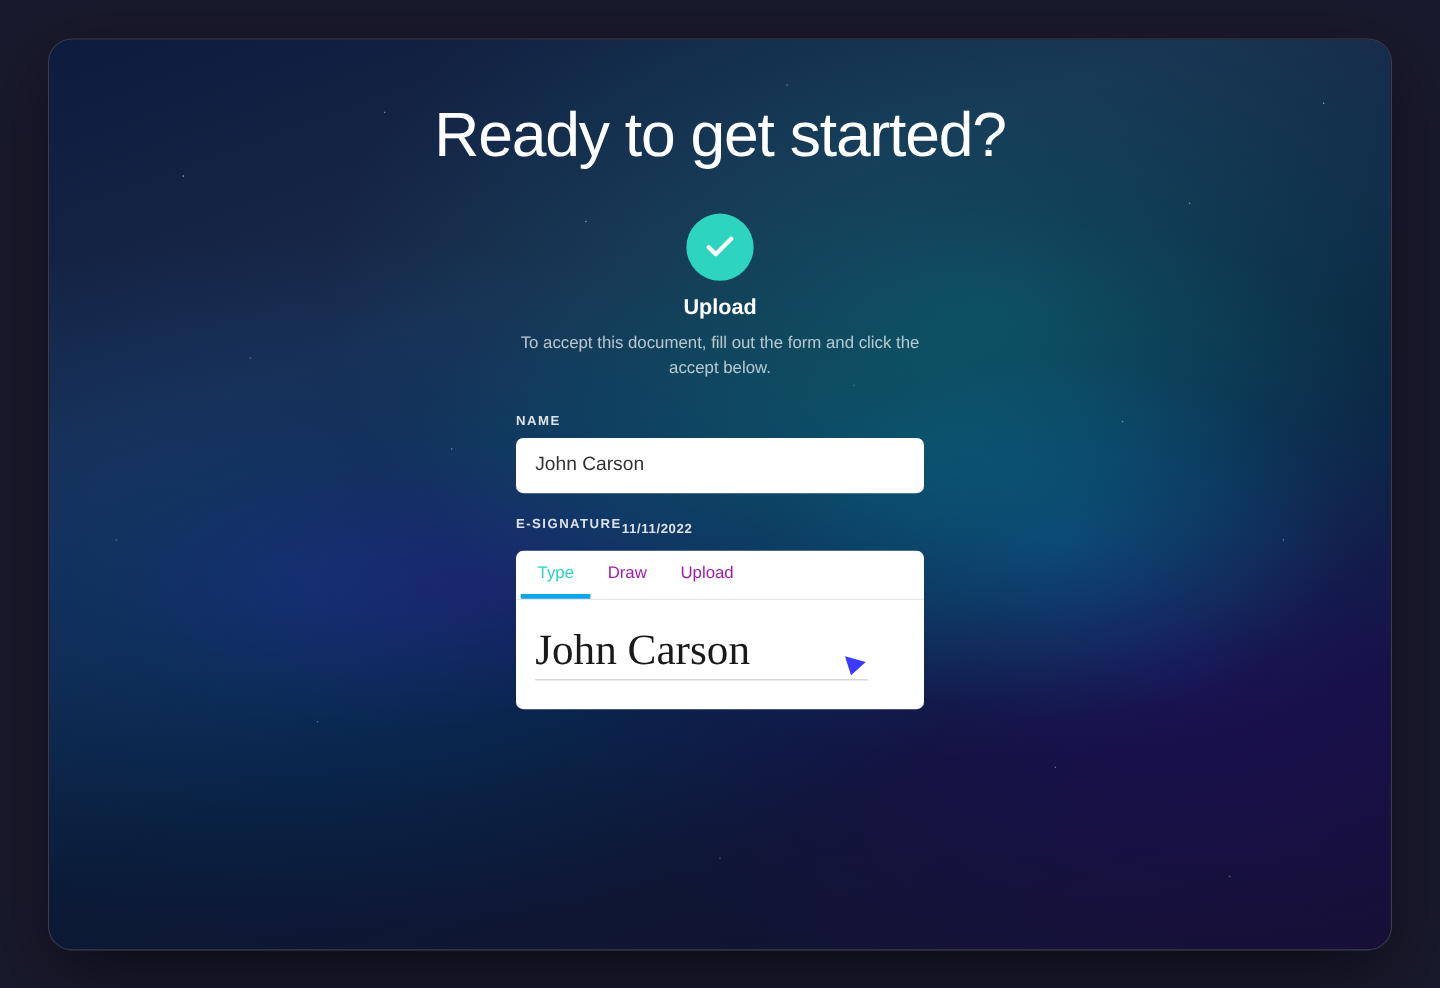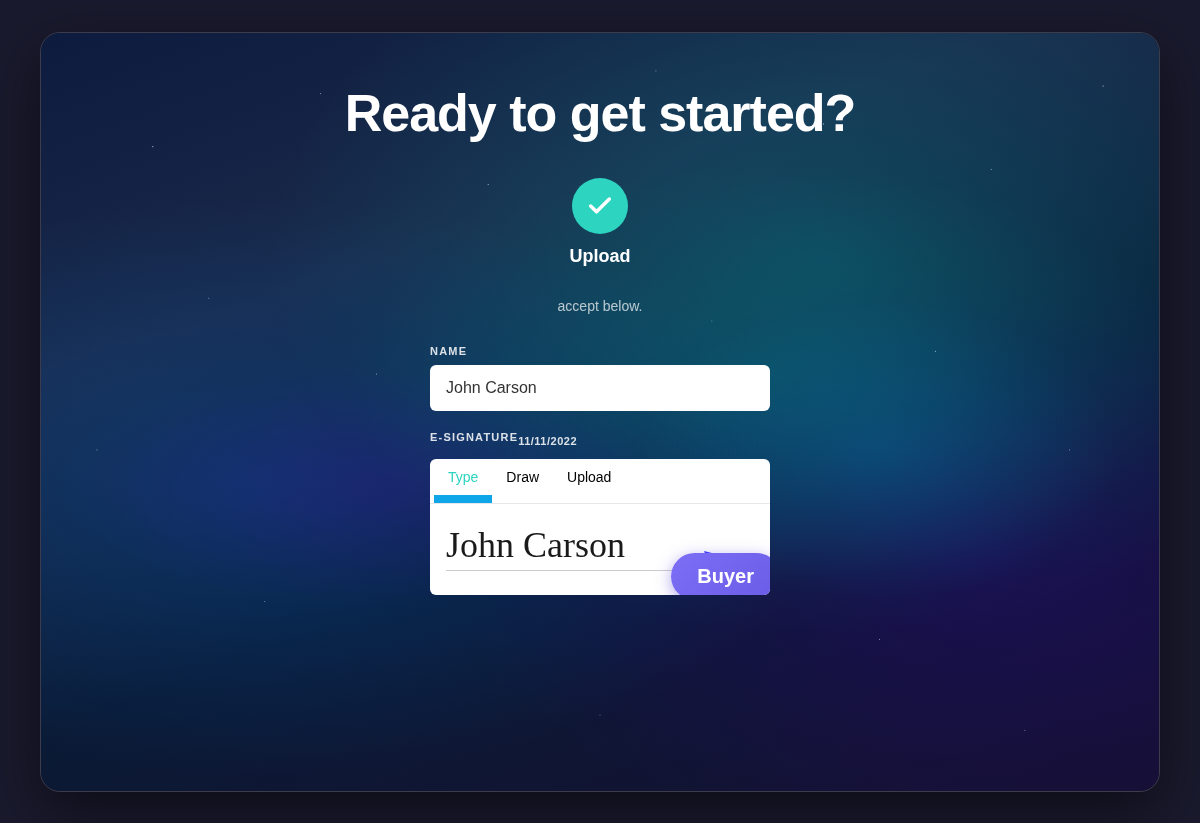--- a/index.html
+++ b/index.html
@@ -76,21 +76,21 @@
       z-index: 10;
       display: flex;
       flex-direction: column;
       align-items: center;
       padding-top: 50px;
       height: 100%;
     }
 
     .main-title {
       font-size: 52px;
-      font-weight: 700;
+      font-weight: 400;
       color: #ffffff;
       text-align: center;
       margin-bottom: 35px;
       letter-spacing: -1px;
     }
 
     .check-circle {
       width: 56px;
       height: 56px;
       border-radius: 50%;
@@ -169,29 +169,29 @@
 
     .sig-tabs {
       display: flex;
       border-bottom: 1px solid #e5e7eb;
       padding: 0 4px;
     }
 
     .sig-tab {
       padding: 10px 14px;
       font-size: 14px;
-      color: #000000;
+      color: #a21caf;
       cursor: pointer;
       position: relative;
       font-weight: 500;
     }
 
     .sig-tab.active {
       color: #2dd4bf;
-      border-bottom: 8px solid #0ea5e9;
+      border-bottom: 4px solid #0ea5e9;
     }
 
     .sig-content {
       padding: 20px 16px 24px;
       min-height: 80px;
       position: relative;
       display: flex;
       align-items: center;
     }
 
@@ -243,21 +243,21 @@
 
     <div class="check-circle">
       <svg viewBox="0 0 24 24" fill="none">
         <polyline points="20 6 9 17 4 12" stroke="white" stroke-width="3" stroke-linecap="round" stroke-linejoin="round"></polyline>
       </svg>
     </div>
 
     <div class="accept-title">Upload</div>
 
     <div class="accept-subtitle">
-      <br>
+      <span>To accept this document, fill out the form and click the</span><br>
       <span>accept below.</span>
     </div>
 
     <div class="form-container">
 
       <div class="field-label">NAME</div>
 
       <input class="name-input" type="text" value="John Carson" style="">
 
       <div class="esig-header">
@@ -268,19 +268,18 @@
       <div class="signature-box">
         <div class="sig-tabs">
           <div class="sig-tab active">Type</div>
           <div class="sig-tab">Draw</div>
           <div class="sig-tab">Upload</div>
         </div>
 
         <div class="sig-content">
           <div class="signature-text">John Carson</div>
           <div class="cursor-indicator"></div>
-          <div class="buyer-badge">Buyer</div>
         </div>
       </div>
 
     </div>
   </div>
 </div>
 
 </body></html>

